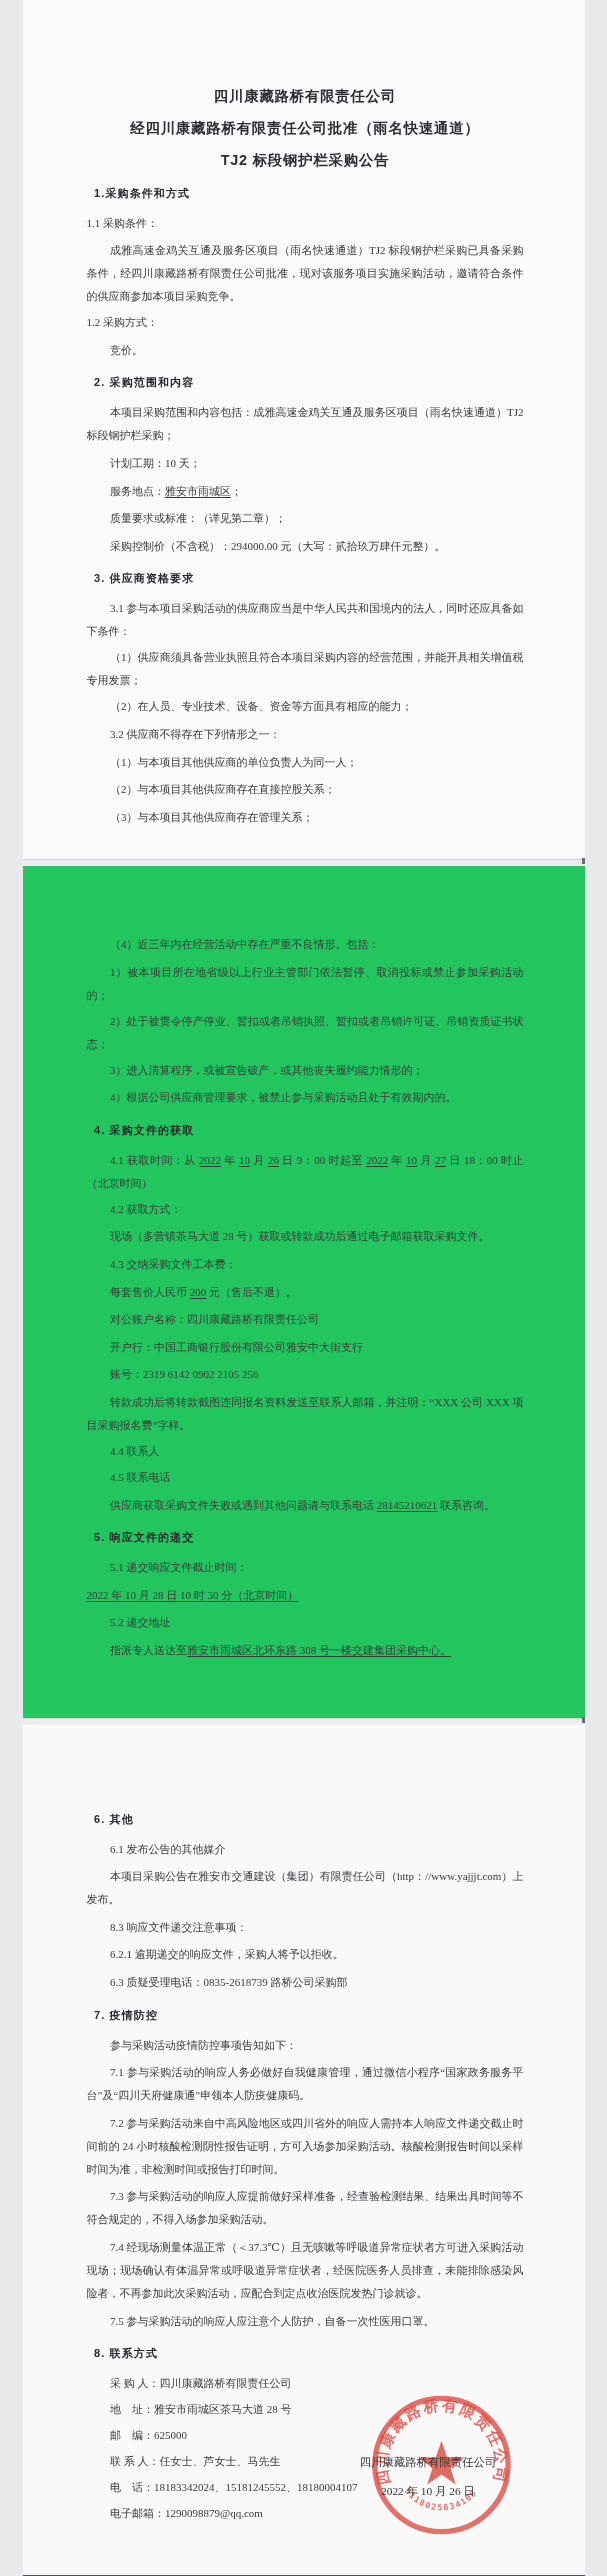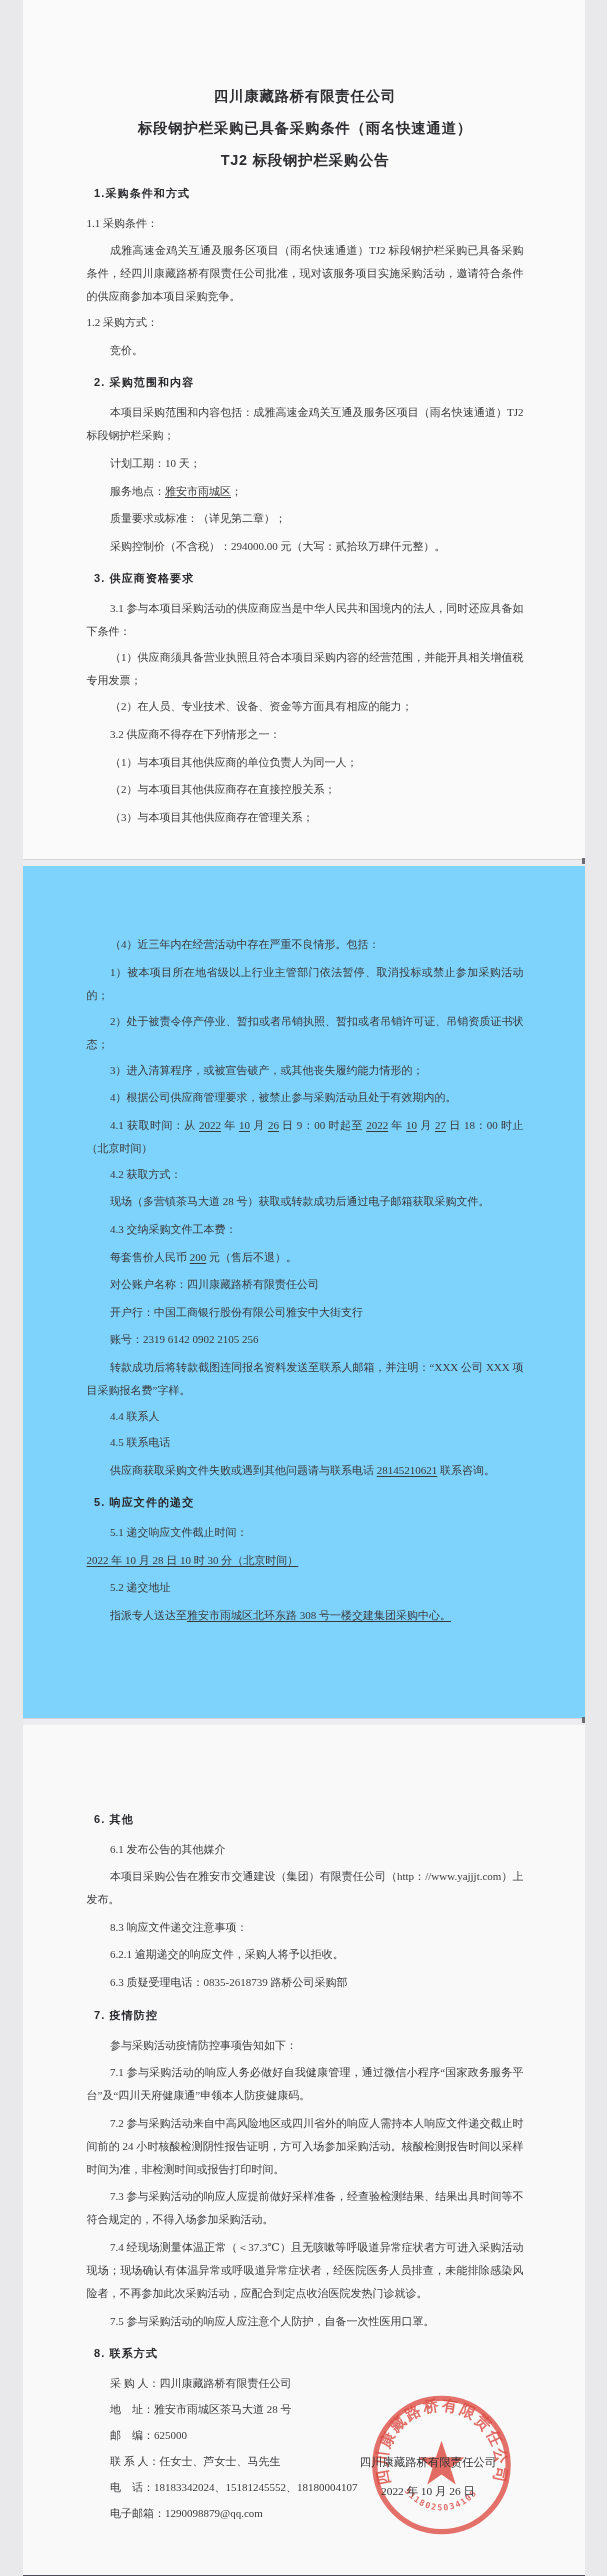--- a/index.html
+++ b/index.html
@@ -4,21 +4,21 @@
 <style>
   html,body { margin:0; padding:0; background:#e9e9ec; }
   .scan {
     position:relative; width:562px; height:2576px; margin:0 auto;
     background:#fbfafa; overflow:hidden;
     font-family:"Liberation Serif","DejaVu Serif",serif;
     color:#3a3a3c;
   }
   .page { position:relative; box-sizing:border-box; padding-left:64px; padding-right:61px; overflow:hidden; background:#fbfafa; }
   .page1 { height:859px; padding-top:85px; }
-  .page2 { height:852px; padding-top:67px; background:#7dd3fc; }
+  .page2 { height:852px; padding-top:67px; background:#22c55e; }
   .page3 { height:850px; padding-top:73px; background:#faf9fa; }
   .gap { position:relative; height:6px; background:#ededf0; border-top:0.8px solid #d3d3d8; }
   .gap::after { content:""; position:absolute; right:0; top:-2.3px; width:3px; height:6px; background:#6a6a72; }
   .bottom-edge { height:3px; background:#4a4a52; }
 
   .title {
     margin:0 0 9px 0; text-align:center;
     font-family:"Liberation Sans","DejaVu Sans",sans-serif;
     font-weight:bold; font-size:14.4px; line-height:23px; letter-spacing:0.8px; color:#2e2e32;
   }
@@ -43,21 +43,21 @@
   .seal-text { font-family:"Liberation Sans","DejaVu Sans",sans-serif; font-weight:bold; fill:#dc4a41; opacity:0.8; }
   .seal-num  { font-family:"DejaVu Sans Mono","Liberation Mono",monospace; font-weight:bold; fill:#dc4a41; opacity:0.8; }
 </style>
 </head>
 <body>
 
 <div class="scan">
 
   <section class="page page1">
     <h1 class="title">四川康藏路桥有限责任公司</h1>
-    <h1 class="title">标段钢护栏采购已具备采购条件（雨名快速通道）</h1>
+    <h1 class="title">经四川康藏路桥有限责任公司批准（雨名快速通道）</h1>
     <h1 class="title">TJ2 标段钢护栏采购公告</h1>
 
     <h2 class="sec-h">1.采购条件和方式</h2>
     <p class="p sp">1.1 采购条件：</p>
     <p class="p ind">成雅高速金鸡关互通及服务区项目（雨名快速通道）TJ2 标段钢护栏采购已具备采购条件，经四川康藏路桥有限责任公司批准，现对该服务项目实施采购活动，邀请符合条件的供应商参加本项目采购竞争。</p>
     <p class="p sp">1.2 采购方式：</p>
     <p class="p ind sp">竞价。</p>
 
     <h2 class="sec-h">2. 采购范围和内容</h2>
     <p class="p ind sp">本项目采购范围和内容包括：成雅高速金鸡关互通及服务区项目（雨名快速通道）TJ2 标段钢护栏采购；</p>
@@ -78,20 +78,21 @@
 
   <div class="gap"></div>
 
   <section class="page page2">
     <p class="p ind sp">（4）近三年内在经营活动中存在严重不良情形。包括：</p>
     <p class="p ind">1）被本项目所在地省级以上行业主管部门依法暂停、取消投标或禁止参加采购活动的；</p>
     <p class="p ind">2）处于被责令停产停业、暂扣或者吊销执照、暂扣或者吊销许可证、吊销资质证书状态；</p>
     <p class="p ind sp">3）进入清算程序，或被宣告破产，或其他丧失履约能力情形的；</p>
     <p class="p ind sp">4）根据公司供应商管理要求，被禁止参与采购活动且处于有效期内的。</p>
 
+    <h2 class="sec-h">4. 采购文件的获取</h2>
     <p class="p ind"><span>4.1 获取时间：从 </span><span class="u">2022</span><span> 年 </span><span class="u">10</span><span> 月 </span><span class="u">26</span><span> 日 9：00 时起至 </span><span class="u">2022</span><span> 年 </span><span class="u">10</span><span> 月 </span><span class="u">27</span><span> 日 18：00 时止（北京时间）</span></p>
     <p class="p ind sp">4.2 获取方式：</p>
     <p class="p ind sp">现场（多营镇茶马大道 28 号）获取或转款成功后通过电子邮箱获取采购文件。</p>
     <p class="p ind sp">4.3 交纳采购文件工本费：</p>
     <p class="p ind sp"><span>每套售价人民币 </span><span class="u">200</span><span> 元（售后不退）。</span></p>
     <p class="p ind sp">对公账户名称：四川康藏路桥有限责任公司</p>
     <p class="p ind sp">开户行：中国工商银行股份有限公司雅安中大街支行</p>
     <p class="p ind sp">账号：2319 6142 0902 2105 256</p>
     <p class="p ind">转款成功后将转款截图连同报名资料发送至联系人邮箱，并注明：“XXX 公司 XXX 项目采购报名费”字样。</p>
     <p class="p ind">4.4 联系人</p>

